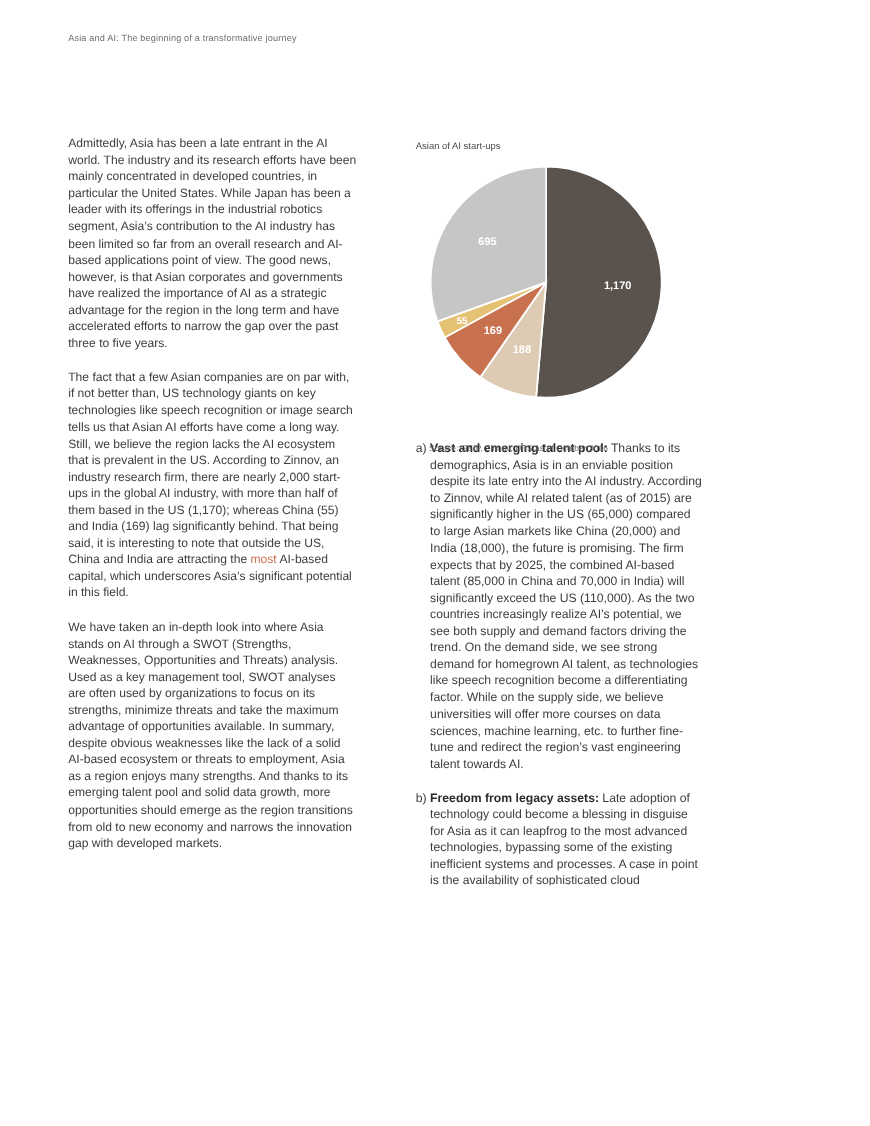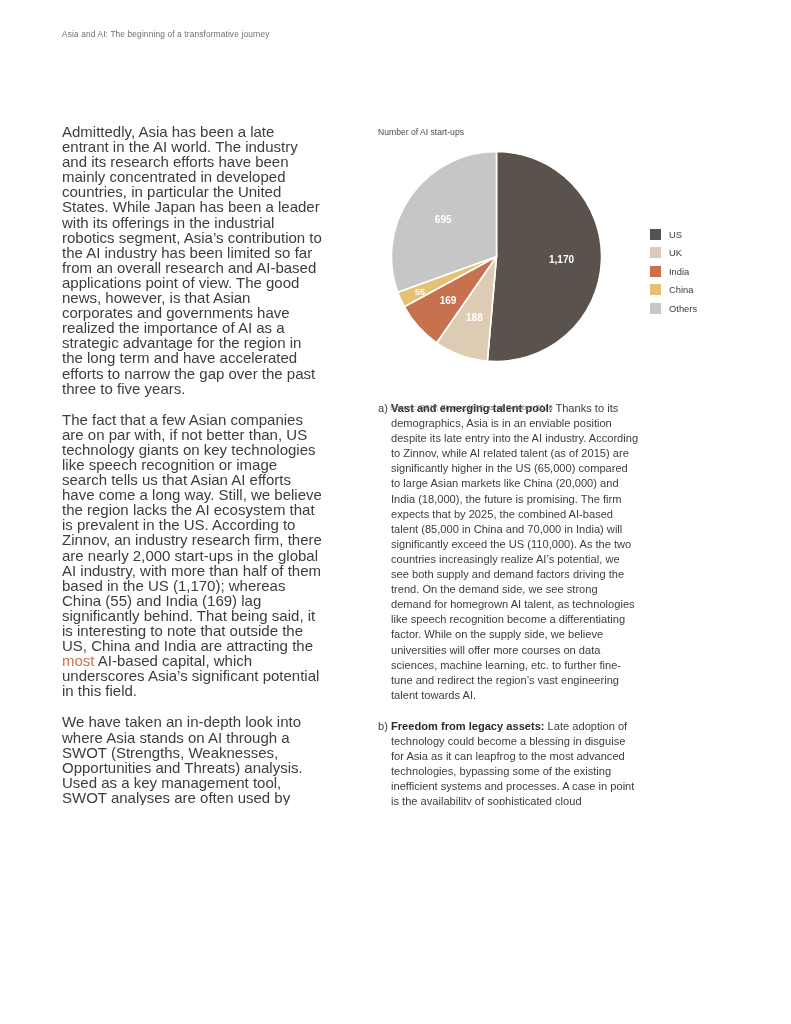--- a/index.html
+++ b/index.html
@@ -40,21 +40,21 @@
   }
   .col-right {
     position: absolute;
     left: 378px;
     top: 124px;
     width: 262px;
   }
 
   p.body {
     margin: 0 0 16px 0;
-    font-size: 15px;
+    font-size: 11px;
     line-height: 15.1px;
     color: #3d3d3d;
     text-align: left;
     font-family: "Liberation Sans", sans-serif;
   }
   .hl {
     color: #c8714f;
     margin-top: 16px;
   }
 
@@ -196,21 +196,21 @@
     <p class="body">Admittedly, Asia has been a late entrant in the AI world. The industry and its research efforts have been mainly concentrated in developed countries, in particular the United States. While Japan has been a leader with its offerings in the industrial robotics segment, Asia’s contribution to the AI industry has been limited so far from an overall research and AI-based applications point of view. The good news, however, is that Asian corporates and governments have realized the importance of AI as a strategic advantage for the region in the long term and have accelerated efforts to narrow the gap over the past three to five years.</p>
 
     <p class="body"><span>The fact that a few Asian companies are on par with, if not better than, US technology giants on key technologies like speech recognition or image search tells us that Asian AI efforts have come a long way. Still, we believe the region lacks the AI ecosystem that is prevalent in the US. According to Zinnov, an industry research firm, there are nearly 2,000 start-ups in the global AI industry, with more than half of them based in the US (1,170); whereas China (55) and India (169) lag significantly behind. That being said, it is interesting to note that outside the US, China and India are attracting the </span><span class="hl">most</span><span> AI-based capital, which underscores Asia’s significant potential in this field.</span></p>
 
     <p class="body">We have taken an in-depth look into where Asia stands on AI through a SWOT (Strengths, Weaknesses, Opportunities and Threats) analysis. Used as a key management tool, SWOT analyses are often used by organizations to focus on its strengths, minimize threats and take the maximum advantage of opportunities available. In summary, despite obvious weaknesses like the lack of a solid AI-based ecosystem or threats to employment, Asia as a region enjoys many strengths. And thanks to its emerging talent pool and solid data growth, more opportunities should emerge as the region transitions from old to new economy and narrows the innovation gap with developed markets.</p>
   </div>
 
   <div class="col-right">
 
     <div>
-      <div class="chart-subtitle">Number of AI start-ups</div>
+      <div class="chart-subtitle">Asian of AI start-ups</div>
 
       <div class="chart-area">
         <div class="pie-wrap">
           <svg class="pie-svg" width="213" height="213" viewBox="0 0 213 213">
             <g id="pie-slices">
                 <path d="M 106.5 106.5 L 106.50 1.50 A 105 105 0 1 1 97.38 211.10 Z" fill="#5a534d" stroke="#ffffff" stroke-width="1.6"></path>
                 <path d="M 106.5 106.5 L 97.38 211.10 A 105 105 0 0 1 46.72 192.82 Z" fill="#ddcbb4" stroke="#ffffff" stroke-width="1.6"></path>
                 <path d="M 106.5 106.5 L 46.72 192.82 A 105 105 0 0 1 14.29 156.73 Z" fill="#c8714f" stroke="#ffffff" stroke-width="1.6"></path>
                 <path d="M 106.5 106.5 L 14.29 156.73 A 105 105 0 0 1 7.76 142.21 Z" fill="#e5c173" stroke="#ffffff" stroke-width="1.6"></path>
                 <path d="M 106.5 106.5 L 7.76 142.21 A 105 105 0 0 1 106.50 1.50 Z" fill="#c6c6c6" stroke="#ffffff" stroke-width="1.6"></path>
@@ -218,42 +218,20 @@
             <g id="pie-labels">
                 <text x="171.5" y="112.8" text-anchor="middle" class="slice-label">1,170</text>
                 <text x="84.4" y="171.2" text-anchor="middle" class="slice-label">188</text>
                 <text x="58.1" y="153.5" text-anchor="middle" class="slice-label">169</text>
                 <text x="29.9" y="144.5" text-anchor="middle" class="slice-label small">55</text>
                 <text x="53.2" y="72.6" text-anchor="middle" class="slice-label">695</text>
               </g>
           </svg>
         </div>
 
-        <div class="legend" id="chart-legend">
-            <div class="legend-row">
-              <span class="legend-swatch" style="background: rgb(90, 83, 77);"></span>
-              <span class="legend-label">US</span>
-            </div>
-            <div class="legend-row">
-              <span class="legend-swatch" style="background: rgb(221, 203, 180);"></span>
-              <span class="legend-label">UK</span>
-            </div>
-            <div class="legend-row">
-              <span class="legend-swatch" style="background: rgb(200, 113, 79);"></span>
-              <span class="legend-label">India</span>
-            </div>
-            <div class="legend-row">
-              <span class="legend-swatch" style="background: rgb(229, 193, 115);"></span>
-              <span class="legend-label">China</span>
-            </div>
-            <div class="legend-row">
-              <span class="legend-swatch" style="background: rgb(198, 198, 198);"></span>
-              <span class="legend-label">Others</span>
-            </div>
-          </div>
 
         <div class="chart-source">Source: GEIP, Zinnov, UBS as of October 2016</div>
       </div>
     </div>
 
     <div style="margin-top:34px;">
 
       <div id="strength-list">
           <div class="list-item">
             <div class="list-marker">a)</div>

